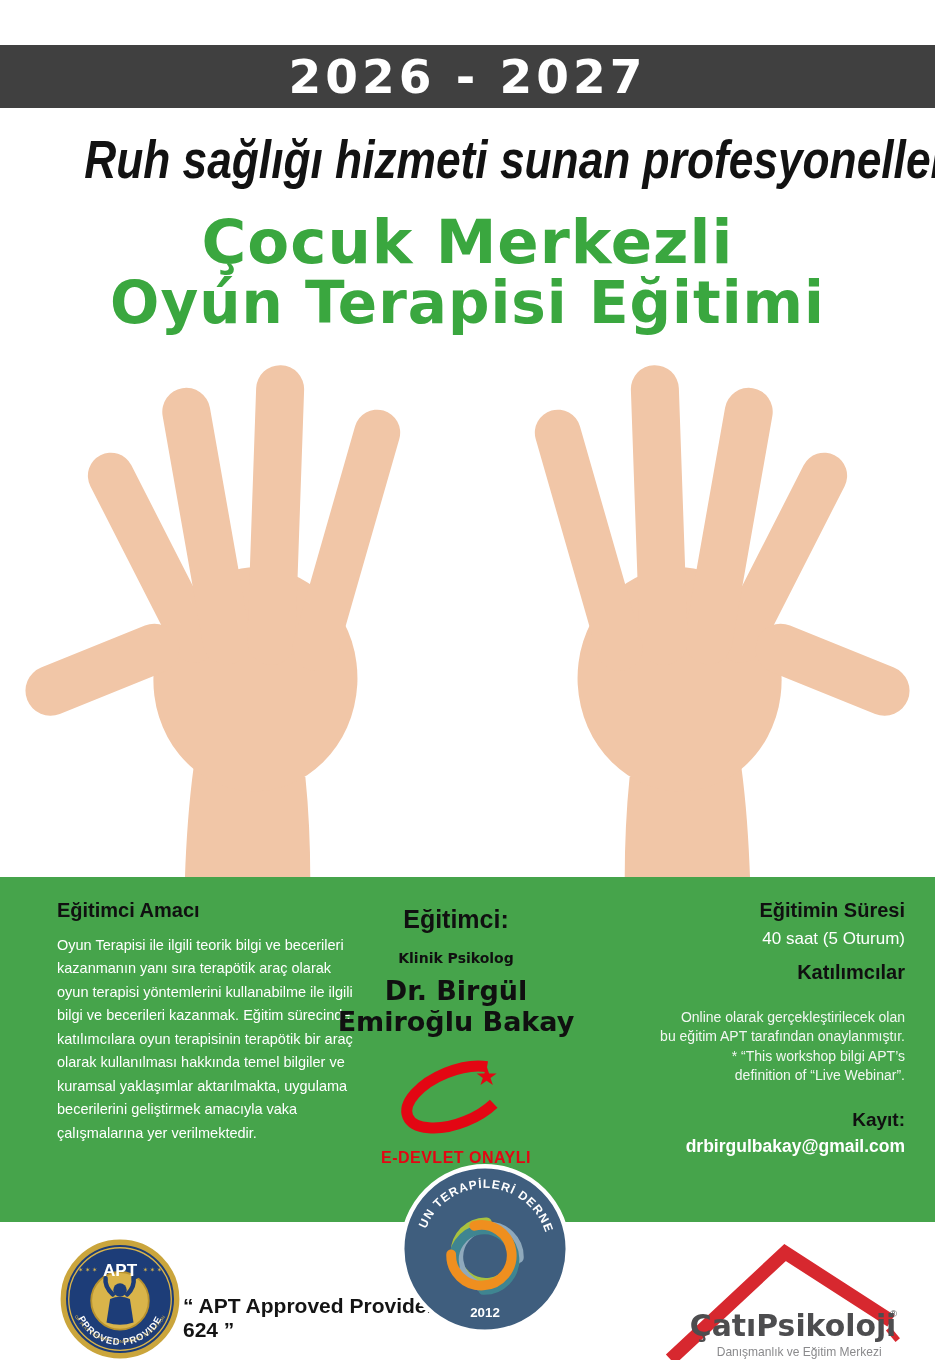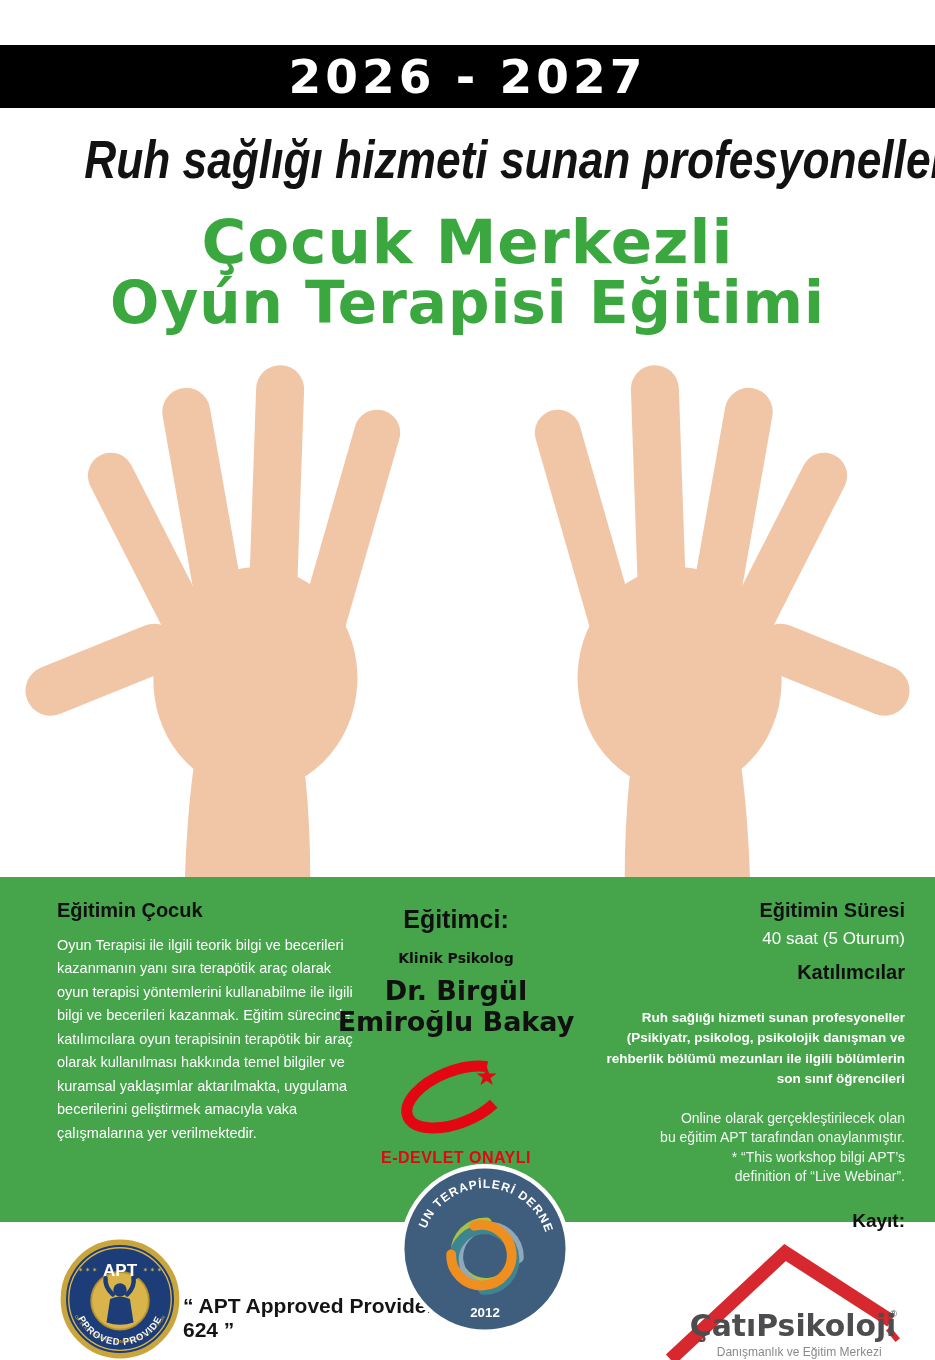--- a/index.html
+++ b/index.html
@@ -1,19 +1,19 @@
 <!DOCTYPE html>
 <html><head>
 <meta charset="utf-8">
 <style>
   html,body{margin:0;padding:0;background:#e8e8e8;}
   .poster{position:relative;width:935px;height:1360px;background:#ffffff;overflow:hidden;
           font-family:"Liberation Sans",sans-serif;margin:0 auto;}
   
-  .banner{position:absolute;top:45px;left:0;width:935px;height:63px;background:#000000;
+  .banner{position:absolute;top:45px;left:0;width:935px;height:63px;background:#404040;
           display:flex;align-items:center;justify-content:center;}
   .banner-years{color:#ffffff;font-size:47px;font-weight:bold;letter-spacing:4px;
           font-family:"DejaVu Sans",sans-serif;}
   
   .subtitle{position:absolute;top:128px;left:0;width:935px;text-align:center;
           font-size:54px;font-style:italic;font-weight:600;color:#121212;
           transform:scaleX(.82);transform-origin:50% 50%;white-space:nowrap;}
   .title{position:absolute;left:0;width:935px;text-align:center;font-weight:bold;
           color:#3aa73f;font-family:"DejaVu Sans",sans-serif;letter-spacing:1px;white-space:nowrap;}
   .title1{top:206px;font-size:61px;}
@@ -109,21 +109,21 @@
       <use href="#handshape" fill="#f1c6a7"></use>
       <g clip-path="url(#handclip)" filter="url(#pblur)">
           <use href="#paintblobs"></use>
         </g>
     </g>
   </svg>
 
   <div class="green-section">
 
     <div class="col-left">
-      <div class="h-black purpose-heading">Eğitimin Çocuk</div>
+      <div class="h-black purpose-heading">Eğitimci Amacı</div>
       <div class="purpose-body">Oyun Terapisi ile ilgili teorik bilgi ve becerileri kazanmanın yanı sıra terapötik araç olarak oyun terapisi yöntemlerini kullanabilme ile ilgili bilgi ve becerileri kazanmak. Eğitim sürecinde katılımcılara oyun terapisinin terapötik bir araç olarak kullanılması hakkında temel bilgiler ve kuramsal yaklaşımlar aktarılmakta, uygulama becerilerini geliştirmek amacıyla vaka çalışmalarına yer verilmektedir.</div>
     </div>
 
     <div class="col-center">
       <div class="h-black trainer-heading">Eğitimci:</div>
       <div class="trainer-title">Klinik Psikolog</div>
       <div class="trainer-name">Dr. Birgül Emiroğlu Bakay</div>
       <div class="edevlet">
         <svg width="150" height="92" viewBox="0 0 150 92">
           <g transform="rotate(-22 75 46)">
@@ -132,21 +132,20 @@
           <text x="94" y="34" font-size="26" fill="#e30613">★</text>
         </svg>
         <div class="edevlet-label">E-DEVLET ONAYLI</div>
       </div>
     </div>
 
     <div class="col-right">
       <div class="h-black duration-heading">Eğitimin Süresi</div>
       <div class="duration-value">40 saat (5 Oturum)</div>
       <div class="h-black participants-heading">Katılımcılar</div>
-      <div class="participants-body">Ruh sağlığı hizmeti sunan profesyoneller (Psikiyatr, psikolog, psikolojik danışman ve rehberlik bölümü mezunları ile ilgili bölümlerin son sınıf öğrencileri</div>
       <div class="apt-note">
         <div>Online olarak gerçekleştirilecek olan</div>
         <div>bu eğitim APT tarafından onaylanmıştır.</div>
         <div>* “This workshop bilgi APT’s</div>
         <div>definition of “Live Webinar”.</div>
       </div>
       <div class="h-black reg-heading">Kayıt:</div>
       <div class="reg-email">drbirgulbakay@gmail.com</div>
     </div>
   </div>

